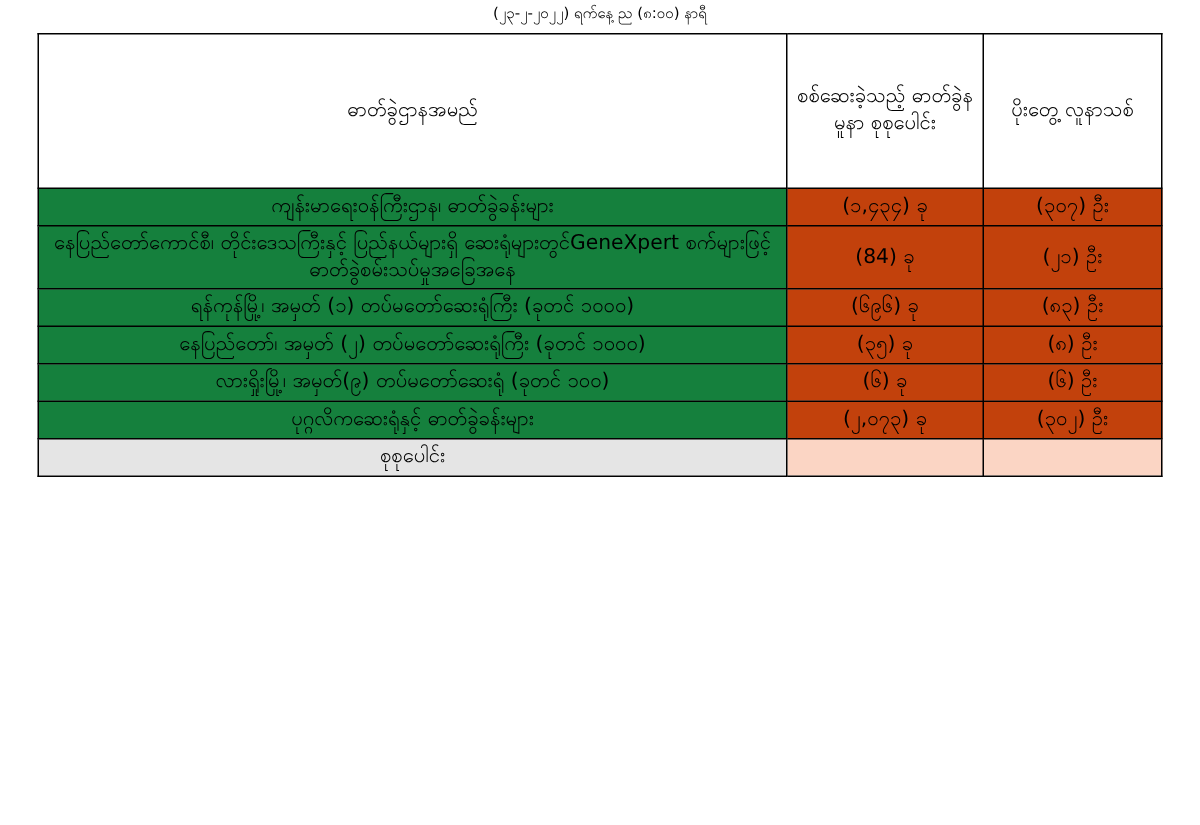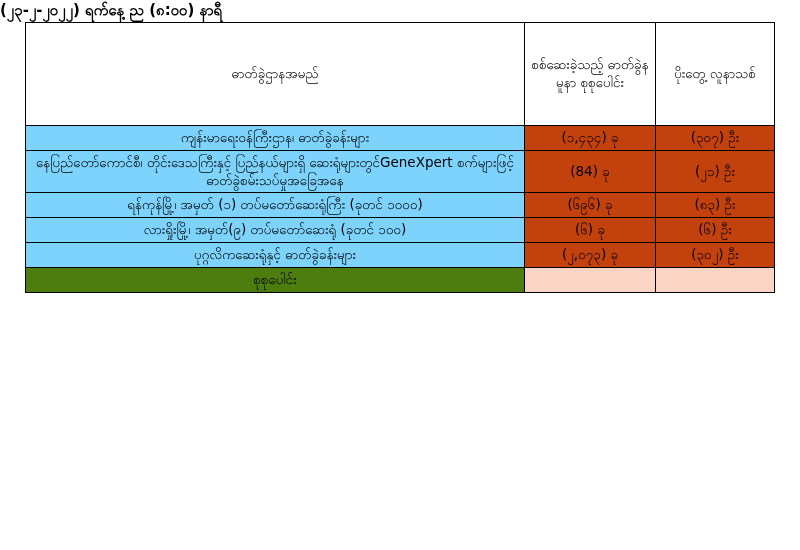--- a/index.html
+++ b/index.html
@@ -14,27 +14,27 @@
     font-family: "DejaVu Sans", "Liberation Sans", sans-serif;
     color: #000000;
   }
   .page {
     position: relative;
     width: 800px;
     height: 550px;
     box-sizing: border-box;
   }
   .doc-header {
-    font-size: 15px;
+    text-align: center;
+    font-size: 10px;
     padding-top: 0px;
     height: 22px;
     line-height: 20px;
     white-space: nowrap;
     overflow: hidden;
-    font-weight: bold;
   }
   table.main-table {
     border-collapse: collapse;
     margin: 0 auto;
     width: 734px;
     table-layout: fixed;
   }
   table.main-table td, table.main-table th {
     border: 1px solid #000000;
     padding: 3px 4px;
@@ -48,27 +48,27 @@
     font-weight: normal;
     background: #ffffff;
     height: 96px;
     font-size: 14px;
   }
   .col-name { width: 490px; }
   .col-tested { width: 122px; }
   .col-new { width: 110px; }
 
   tbody td {
-    background: #7dd3fc;
+    background: #15803d;
   }
   tbody td.num-cell {
     background: #c2410c;
   }
   tbody tr.peach td {
-    background: #4d7c0f;
+    background: #e5e5e5;
   }
   tbody tr.peach td.num-cell {
     background: #fbd5c4;
   }
   .cell-name {
     padding-left: 8px;
     padding-right: 8px;
   }
 </style>
 </head>
@@ -96,20 +96,25 @@
         <td class="cell-name">နေပြည်တော်ကောင်စီ၊ တိုင်းဒေသကြီးနှင့် ပြည်နယ်များရှိ ဆေးရုံများတွင်GeneXpert စက်များဖြင့် ဓာတ်ခွဲစမ်းသပ်မှုအခြေအနေ</td>
         <td class="num-cell">(84) ခု</td>
         <td class="num-cell">(၂၁) ဦး</td>
       </tr>
       <tr>
         <td class="cell-name">ရန်ကုန်မြို့၊ အမှတ် (၁) တပ်မတော်ဆေးရုံကြီး (ခုတင် ၁၀၀၀)</td>
         <td class="num-cell">(၆၉၆) ခု</td>
         <td class="num-cell">(၈၃) ဦး</td>
       </tr>
       <tr>
+        <td class="cell-name">နေပြည်တော်၊ အမှတ် (၂) တပ်မတော်ဆေးရုံကြီး (ခုတင် ၁၀၀၀)</td>
+        <td class="num-cell">(၃၅) ခု</td>
+        <td class="num-cell">(၈) ဦး</td>
+      </tr>
+      <tr>
         <td class="cell-name">လားရှိုးမြို့၊ အမှတ်(၉) တပ်မတော်ဆေးရုံ (ခုတင် ၁၀၀)</td>
         <td class="num-cell">(၆) ခု</td>
         <td class="num-cell">(၆) ဦး</td>
       </tr>
       <tr>
         <td class="cell-name">ပုဂ္ဂလိကဆေးရုံနှင့် ဓာတ်ခွဲခန်းများ</td>
         <td class="num-cell">(၂,၀၇၃) ခု</td>
         <td class="num-cell">(၃၀၂) ဦး</td>
       </tr>
       <tr class="peach">

